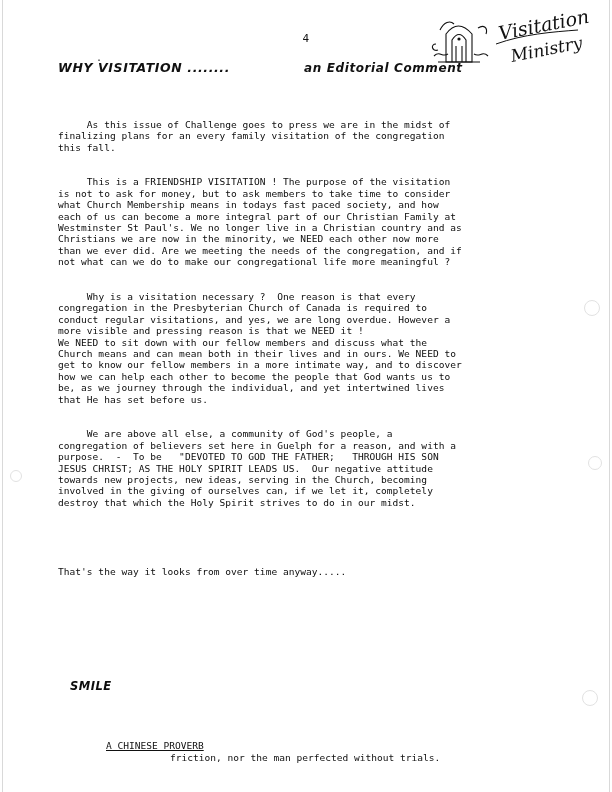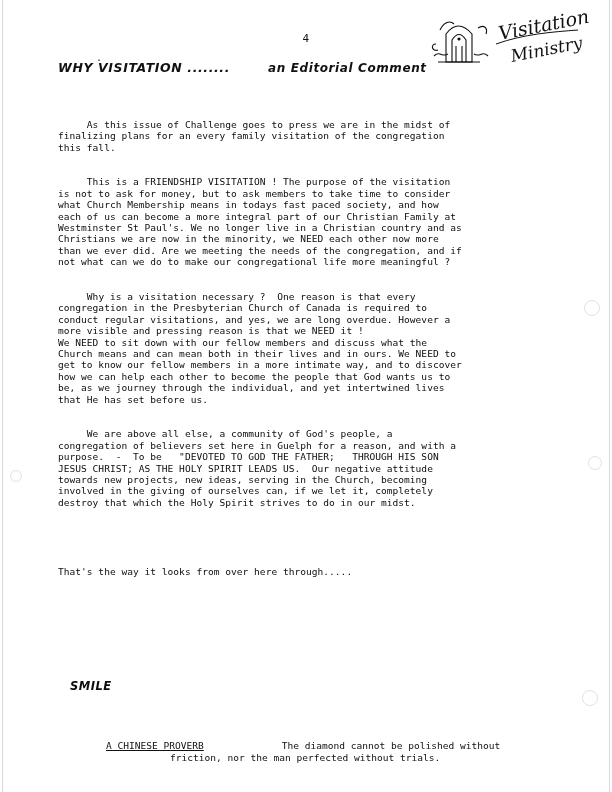--- a/index.html
+++ b/index.html
@@ -55,21 +55,21 @@
     display: flex;
     align-items: baseline;
     font-family: "DejaVu Sans", sans-serif;
     font-style: italic;
     font-weight: bold;
     font-size: 12.5px;
     letter-spacing: 0.6px;
   }
   .header-title { white-space: pre; }
   .header-sub {
-    margin-left: 38px;
+    margin-left: 74px;
     white-space: pre;
     font-size: 12px;
   }
 
   
   .masthead {
     position: absolute;
     top: 10px;
     right: 14px;
     width: 170px;
@@ -213,29 +213,28 @@
 be, as we journey through the individual, and yet intertwined lives
 that He has set before us.</div>
     <div class="para">     We are above all else, a community of God's people, a
 congregation of believers set here in Guelph for a reason, and with a
 purpose.  -  To be   "DEVOTED TO GOD THE FATHER;   THROUGH HIS SON
 JESUS CHRIST; AS THE HOLY SPIRIT LEADS US.  Our negative attitude
 towards new projects, new ideas, serving in the Church, becoming
 involved in the giving of ourselves can, if we let it, completely
 destroy that which the Holy Spirit strives to do in our midst.</div>
     <div class="spacer-line"></div>
-    <div class="para">That's the way it looks from over here through.....</div>
+    <div class="para">That's the way it looks from over time anyway.....</div>
     <div class="spacer-line"></div>
     <div class="spacer-line"></div>
     <div class="section-heading">SMILE</div>
     <div class="spacer-line"></div>
     
   </div>
 
   <div class="footer">
     <div class="footer-row">
       <span class="footer-title">A CHINESE PROVERB</span>
-      <span class="footer-text">The diamond cannot be polished without</span>
     </div>
     <span class="footer-line2">friction, nor the man perfected without trials.</span>
   </div>
 
 </div>
 
 </body></html>

